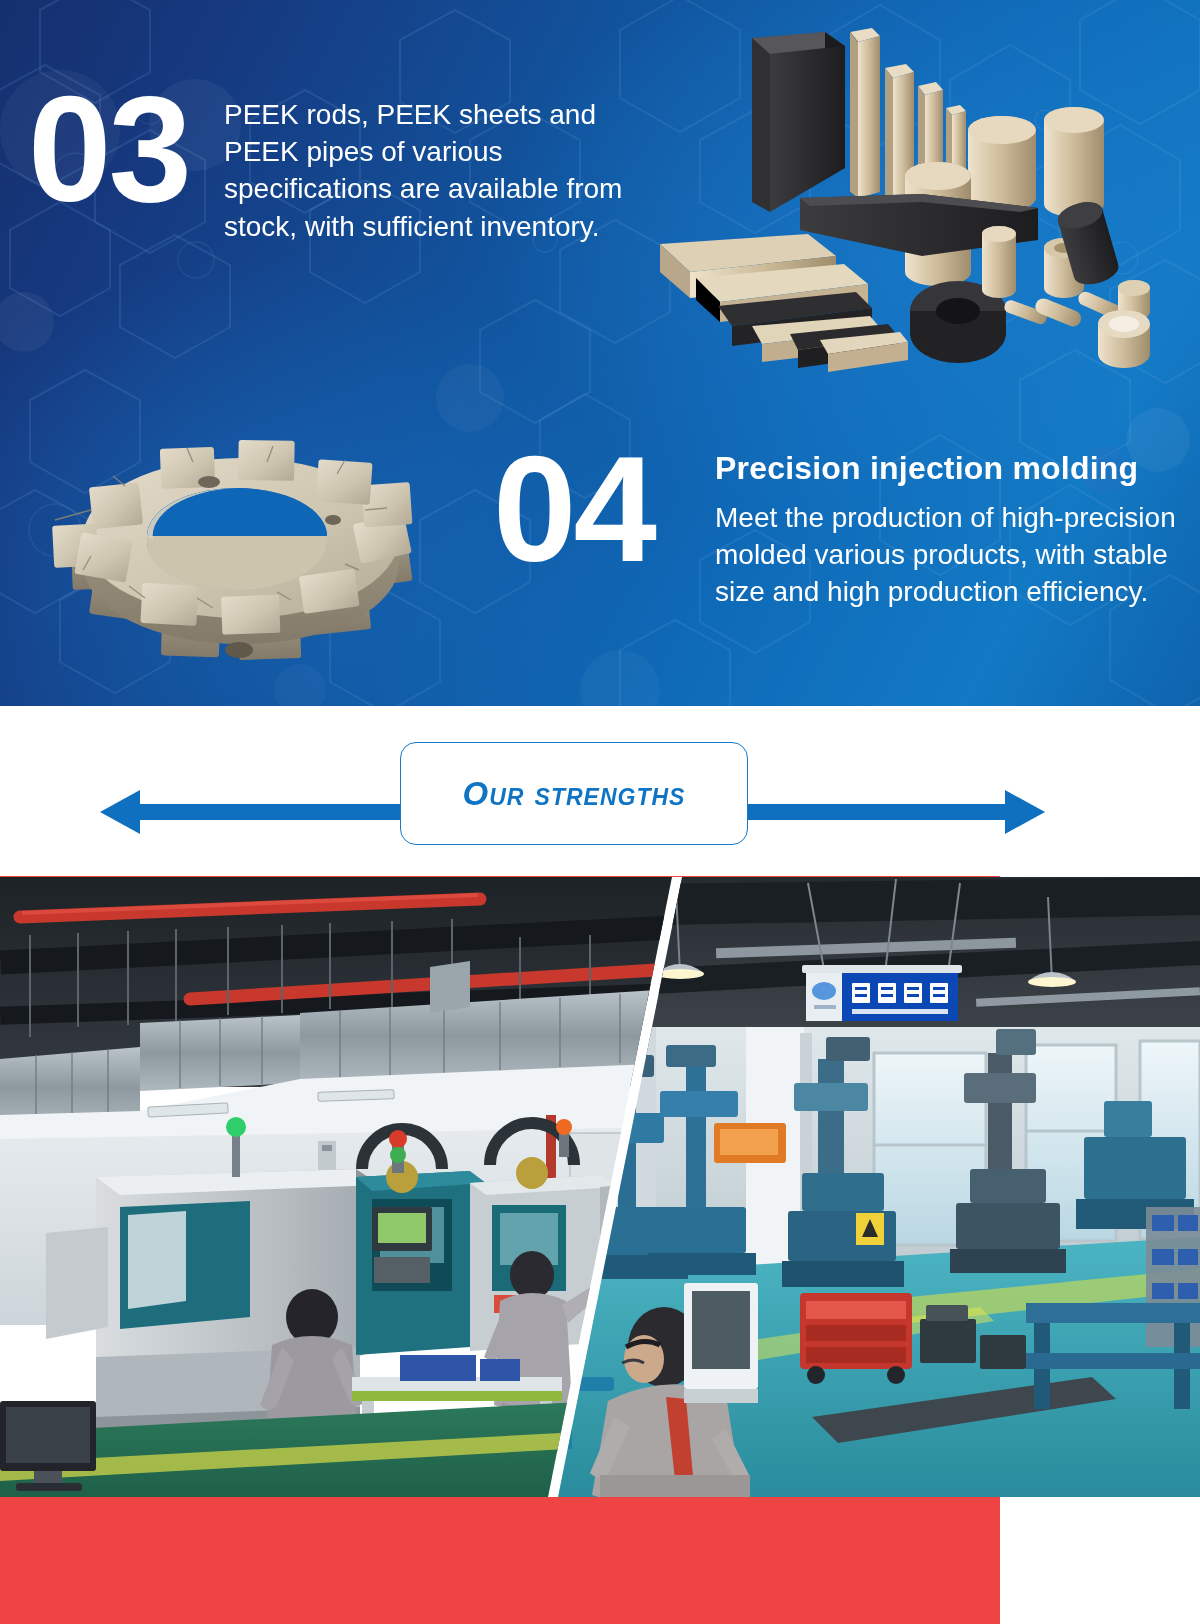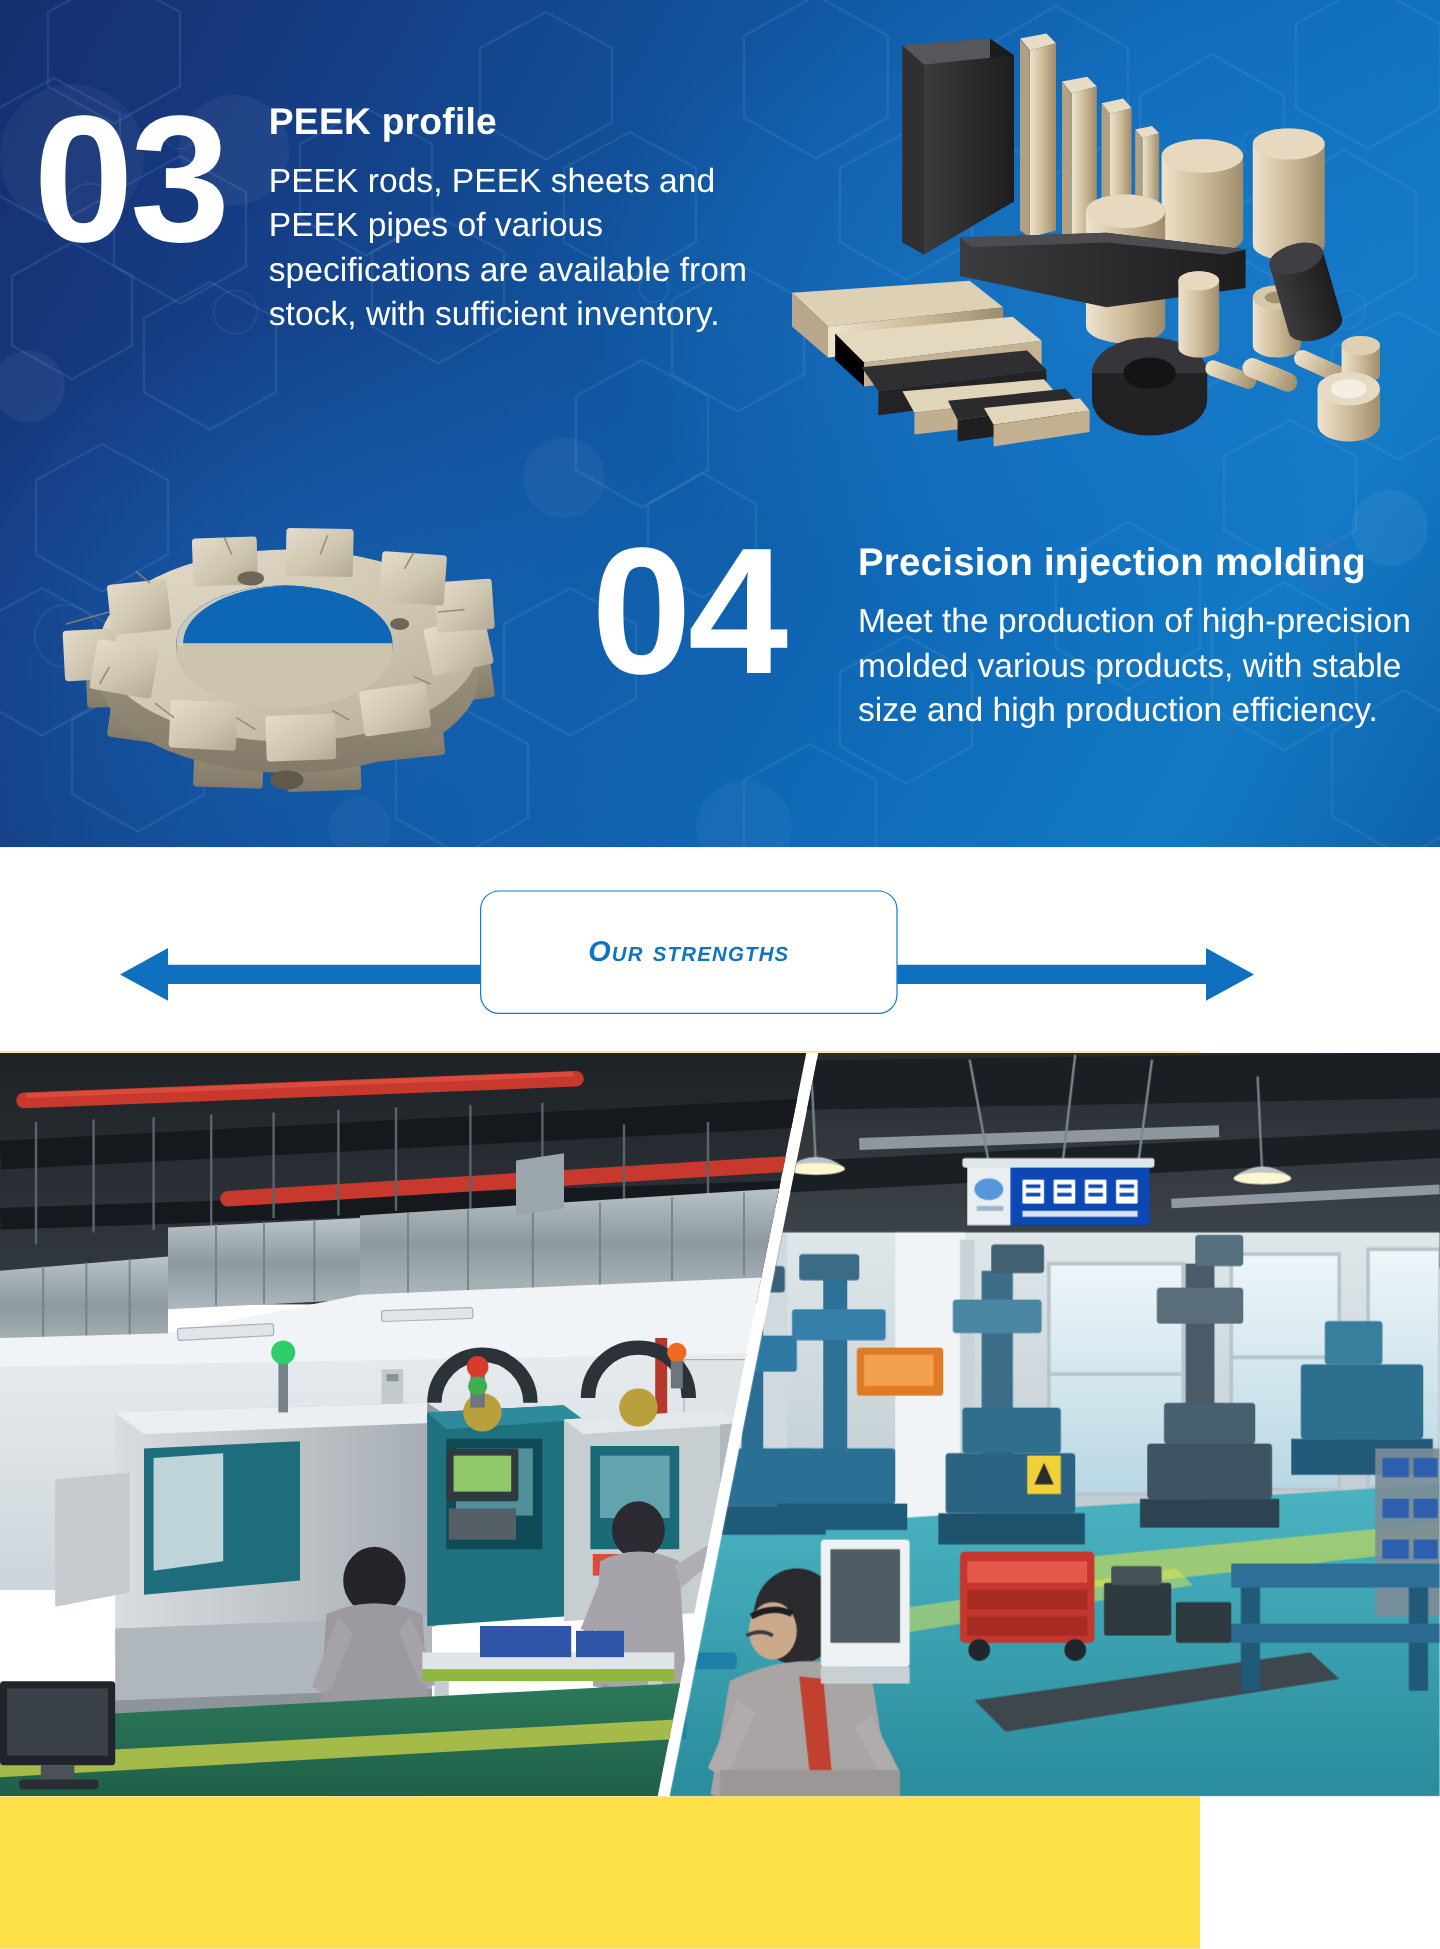--- a/index.html
+++ b/index.html
@@ -2,21 +2,21 @@
 <html><head>
 <meta charset="utf-8">
 <style>
   * { margin:0; padding:0; box-sizing:border-box; }
   html, body {
     width:1200px; height:1624px;
     background:#ffffff;
     font-family:"Liberation Sans", sans-serif;
     overflow:hidden;
   }
-  .page { position:relative; width:1000px; height:1624px; background:#fde047; }
+  .page { position:relative; width:1000px; height:1624px; background:#ef4444; }
 
   
   .blue-panel {
     position:absolute; left:0; top:0; width:1200px; height:706px;
     background:
       radial-gradient(ellipse 620px 420px at 78% 34%, rgba(30,130,210,0.55) 0%, rgba(30,130,210,0) 72%),
       radial-gradient(ellipse 520px 380px at 22% 74%, rgba(25,115,200,0.45) 0%, rgba(25,115,200,0) 70%),
       linear-gradient(118deg, #15306e 0%, #16387e 14%, #11559f 42%, #0f6ab8 66%, #1279c4 85%, #0f63ad 100%);
     overflow:hidden;
   }
@@ -58,21 +58,21 @@
 
   
   .strengths { position:absolute; left:0; top:706px; width:1200px; height:170px; background:#fff; }
   .arrow-svg { position:absolute; left:100px; top:80px; width:945px; height:52px; }
   .strength-box {
     position:absolute; left:400px; top:742px; width:348px; height:103px;
     border:1.6px solid #1779cc; border-radius:16px; background:#fff;
     display:flex; align-items:center; justify-content:center;
   }
   .strength-label {
-    color:#0f74c4; font-size:24px; font-style:italic; font-weight:bold;
+    color:#0f74c4; font-size:33px; font-style:italic; font-weight:bold;
     font-variant:small-caps; letter-spacing:1px;
     font-family:"Liberation Sans", sans-serif;
   }
 
   
   .photos { position:absolute; left:0; top:877px; width:1200px; height:620px; background:#fff; }
   .photo-left  { position:absolute; left:0;   top:0; width:672px; height:620px;
                  clip-path:polygon(0 0, 672px 0, 548px 620px, 0 620px); overflow:hidden; }
   .photo-right { position:absolute; left:556px; top:0; width:644px; height:620px;
                  clip-path:polygon(126px 0, 644px 0, 644px 620px, 2px 620px); overflow:hidden; }
@@ -144,21 +144,20 @@
       <circle cx="470" cy="398" r="34" fill="#ffffff" fill-opacity="0.04"></circle>
       <circle cx="1158" cy="440" r="32" fill="#ffffff" fill-opacity="0.05"></circle>
       <circle cx="1105" cy="470" r="24" fill="#2b6fc0" fill-opacity="0.35"></circle>
       <circle cx="620" cy="690" r="40" fill="#ffffff" fill-opacity="0.035"></circle>
       <circle cx="300" cy="690" r="26" fill="#ffffff" fill-opacity="0.035"></circle>
     </svg>
 
     <div class="block03">
       <div class="big-num b03-num">03</div>
       <div class="b03-text">
-        <div class="heading">PEEK profile</div>
         <div class="body-copy">PEEK rods, PEEK sheets and PEEK pipes of various specifications are available from stock, with sufficient inventory.</div>
       </div>
     </div>
 
     <div class="peek-photo">
       <svg viewBox="0 0 540 370">
         <defs>
           <linearGradient id="tanA" x1="0" y1="0" x2="1" y2="1">
             <stop offset="0" stop-color="#e3d5bb"></stop>
               <stop offset="1" stop-color="#bda985"></stop>

